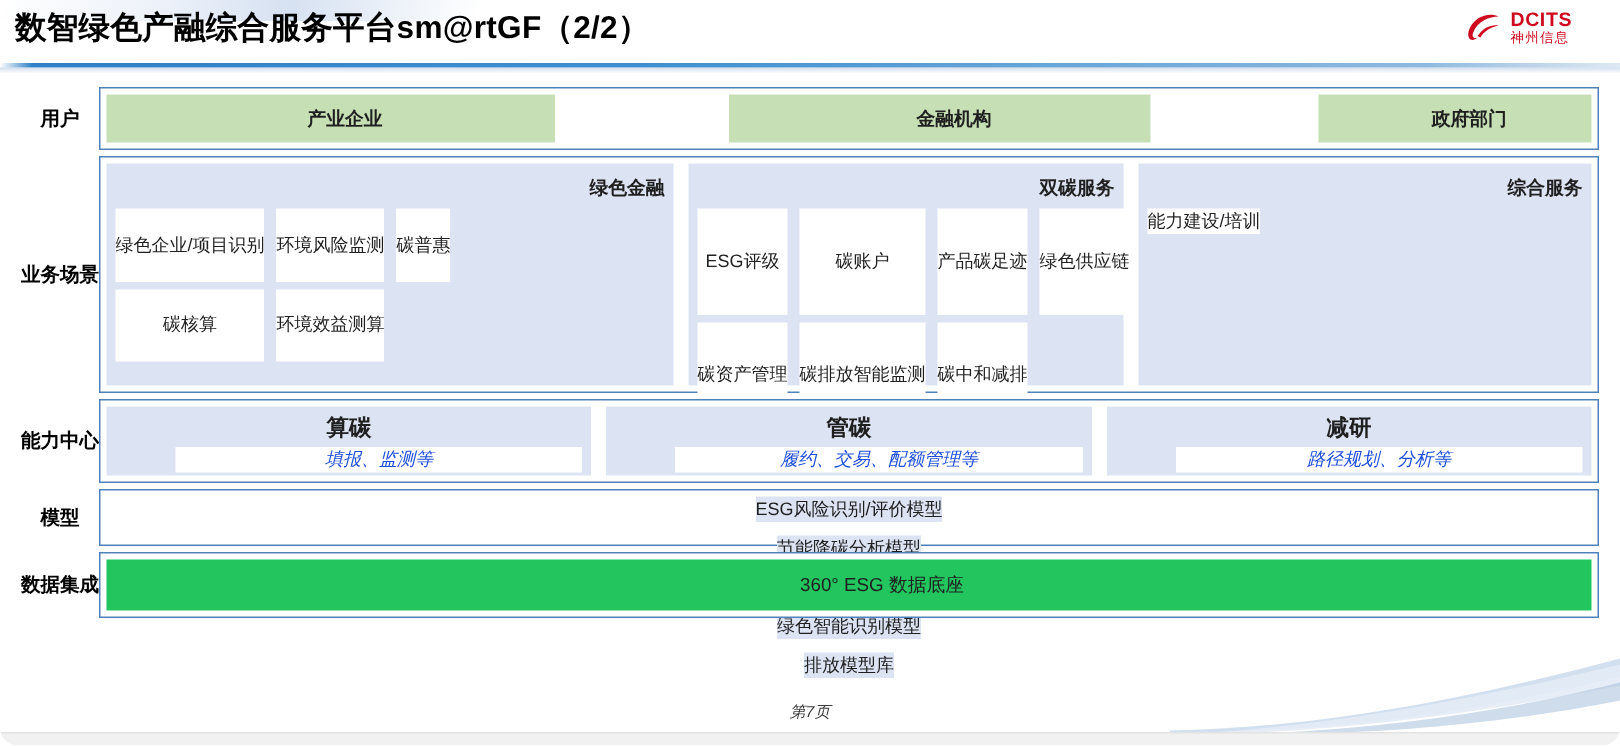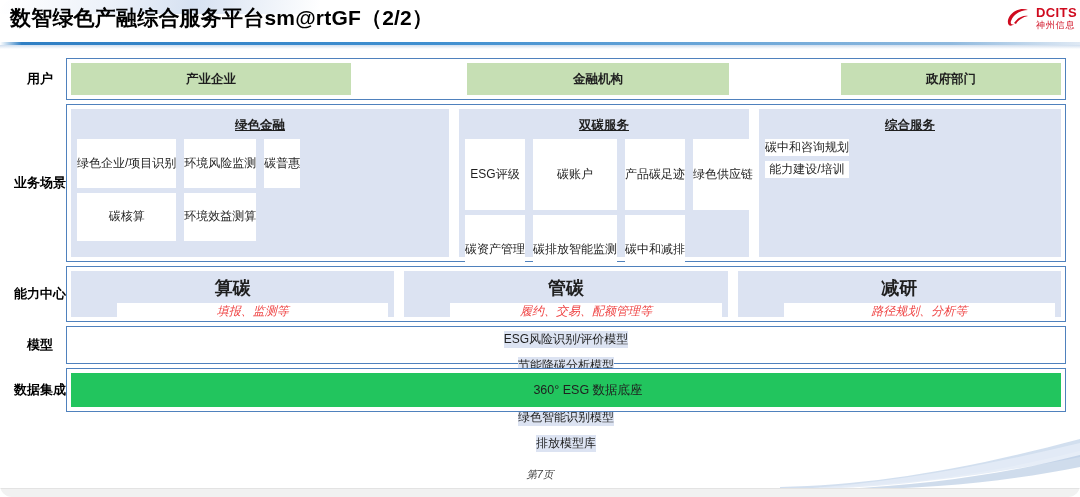--- a/index.html
+++ b/index.html
@@ -61,24 +61,24 @@
   .header-rule-shadow {
     position: absolute;
     left: 0; right: 0; top: 45px;
     height: 4px;
     background: linear-gradient(180deg, rgba(170,195,225,.55), rgba(255,255,255,0));
   }
 
   
   .logo {
     position: absolute;
-    right: 3px;
+    right: 32px;
     top: 6px;
     display: flex;
-    align-items: flex-start;
+    align-items: center;
     gap: 5px;
   }
   .logo-mark {
     width: 26px; height: 22px;
     position: relative;
     flex: none;
   }
   .logo-text {
     display: flex;
     flex-direction: column;
@@ -134,46 +134,46 @@
   
   .row-users .row-body { height: 42px; align-items: stretch; }
   .user-box {
     background: #c6dfb4;
     display: flex;
     align-items: center;
     justify-content: center;
     font-size: 12.5px;
     font-weight: bold;
     color: #1f1f1f;
+    padding-left: 19px;
   }
   .user-box.u1 { flex: 0 0 280px; }
   .user-spacer-a { flex: 0 0 100px; }
   .user-box.u2 { flex: 0 0 262px; }
   .user-spacer-b { flex: 0 0 96px; }
   .user-box.u3 { flex: 1; }
 
   
   .row-scn .row-body { height: 158px; gap: 10px; }
   .scn-group {
     background: #dce3f2;
     padding: 5px 6px 6px 6px;
     box-sizing: border-box;
     display: flex;
     flex-direction: column;
   }
   .scn-group.g1 { flex: 0 0 378px; }
   .scn-group.g2 { flex: 0 0 290px; }
   .scn-group.g3 { flex: 1; }
   .scn-title {
-    text-align: center;
+    text-align: right;
     font-size: 12.5px;
     font-weight: bold;
     color: #1f1f1f;
     padding: 3px 0 5px 0;
-    text-decoration: underline;
   }
   .scn-items {
     display: flex;
     flex-wrap: wrap;
     gap: 5px 8px;
     align-content: flex-start;
     flex-direction: column;
   }
   .scn-item {
     background: #ffffff;
@@ -194,34 +194,34 @@
   .cap-group {
     flex: 1;
     background: #dce3f2;
     padding: 4px 6px 6px 6px;
     box-sizing: border-box;
     display: flex;
     flex-direction: column;
   }
   .cap-title {
     text-align: center;
-    font-size: 18px;
+    font-size: 15px;
     font-weight: bold;
     color: #1f1f1f;
     padding: 1px 0 3px 0;
   }
   .cap-sub {
     background: #ffffff;
     flex: 1;
     display: flex;
     align-items: center;
     justify-content: center;
     font-size: 12px;
     font-style: italic;
-    color: #ef4444;
+    color: #1d4ed8;
     margin-left: 40px;
   }
 
   
   .row-model .row-body { height: 38px; gap: 9px; align-items: center; flex-direction: column; }
   .model-box {
     flex: 1;
     height: 28px;
     background: #dce3f2;
     display: flex;
@@ -334,21 +334,20 @@
             <div class="scn-item">碳排放智能监测</div>
             <div class="scn-item">产品碳足迹</div>
             <div class="scn-item">碳中和减排</div>
             <div class="scn-item">绿色供应链</div>
           </div>
         </div>
 
         <div class="scn-group g3">
           <div class="scn-title">综合服务</div>
           <div class="scn-items">
-            <div class="scn-item">碳中和咨询规划</div>
             <div class="scn-item">能力建设/培训</div>
           </div>
         </div>
 
       </div>
     </div>
 
     <div class="row row-cap">
       <div class="row-label">能力中心</div>
       <div class="row-body">

